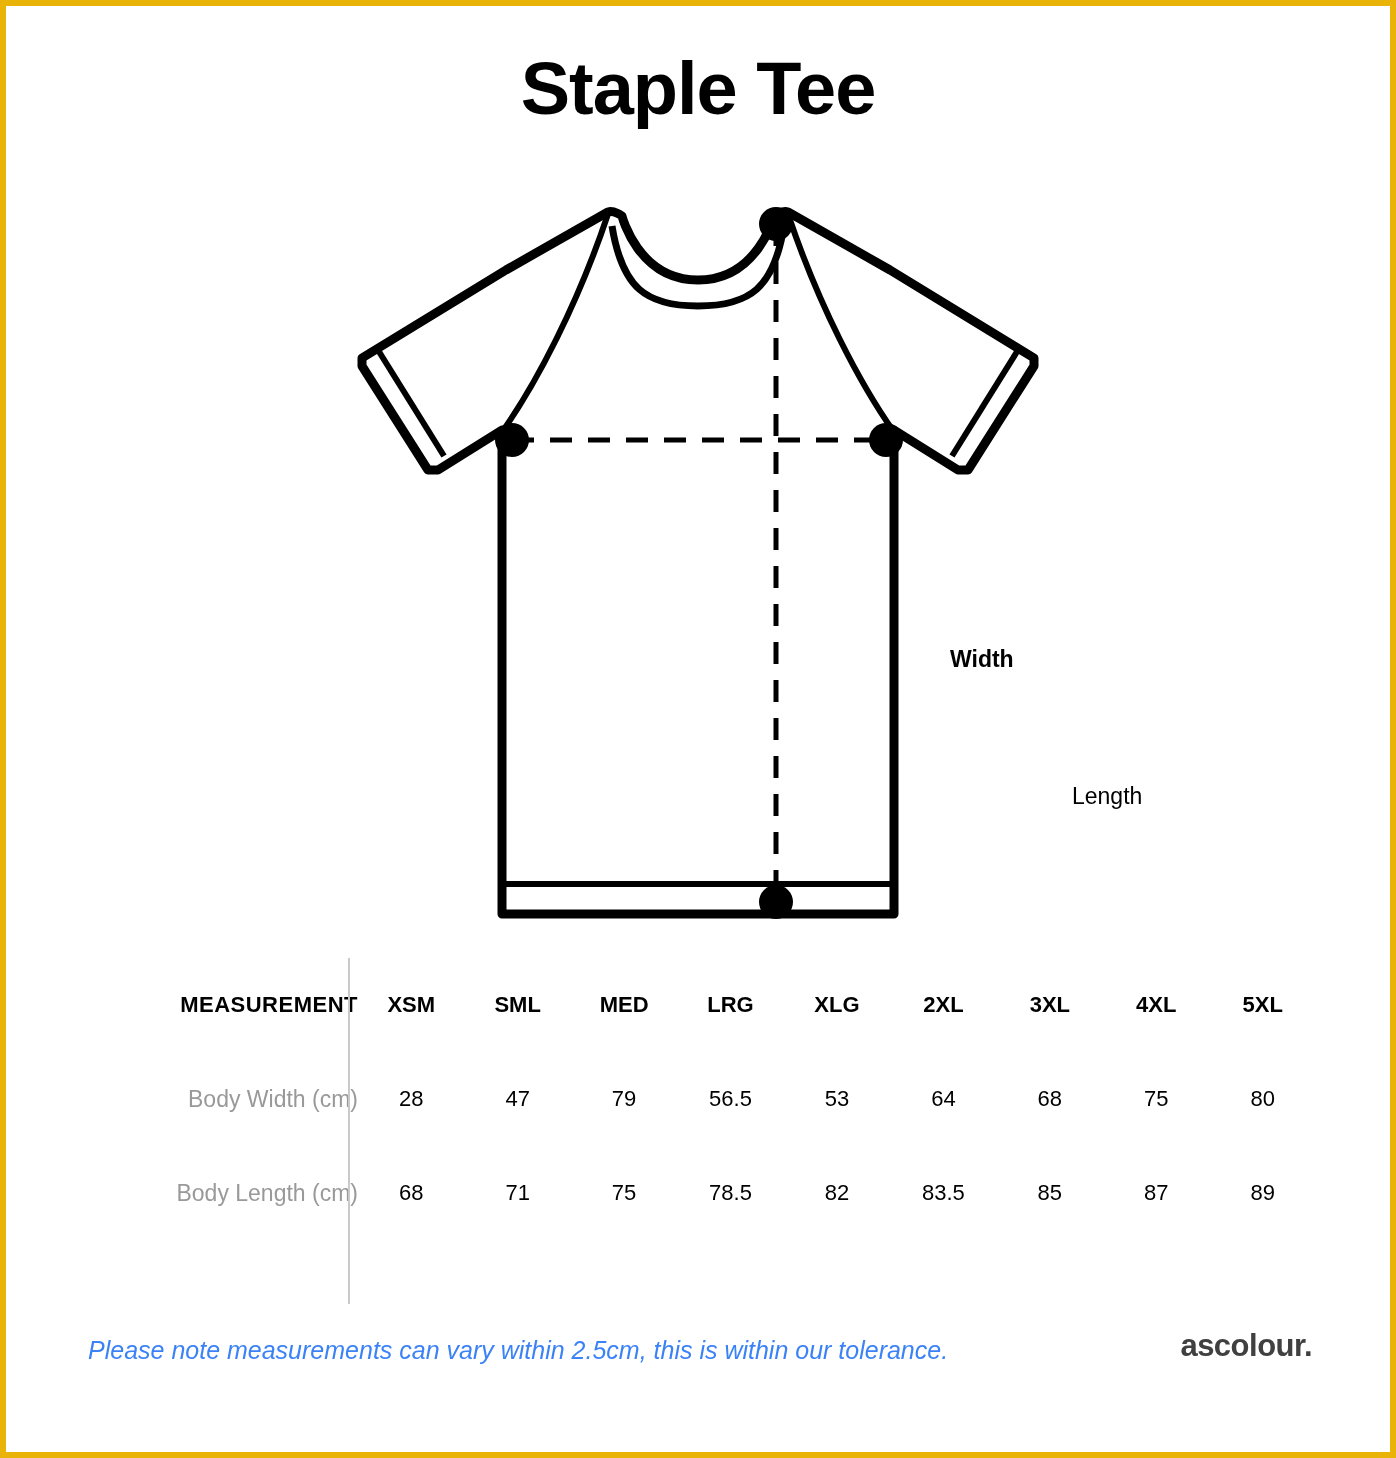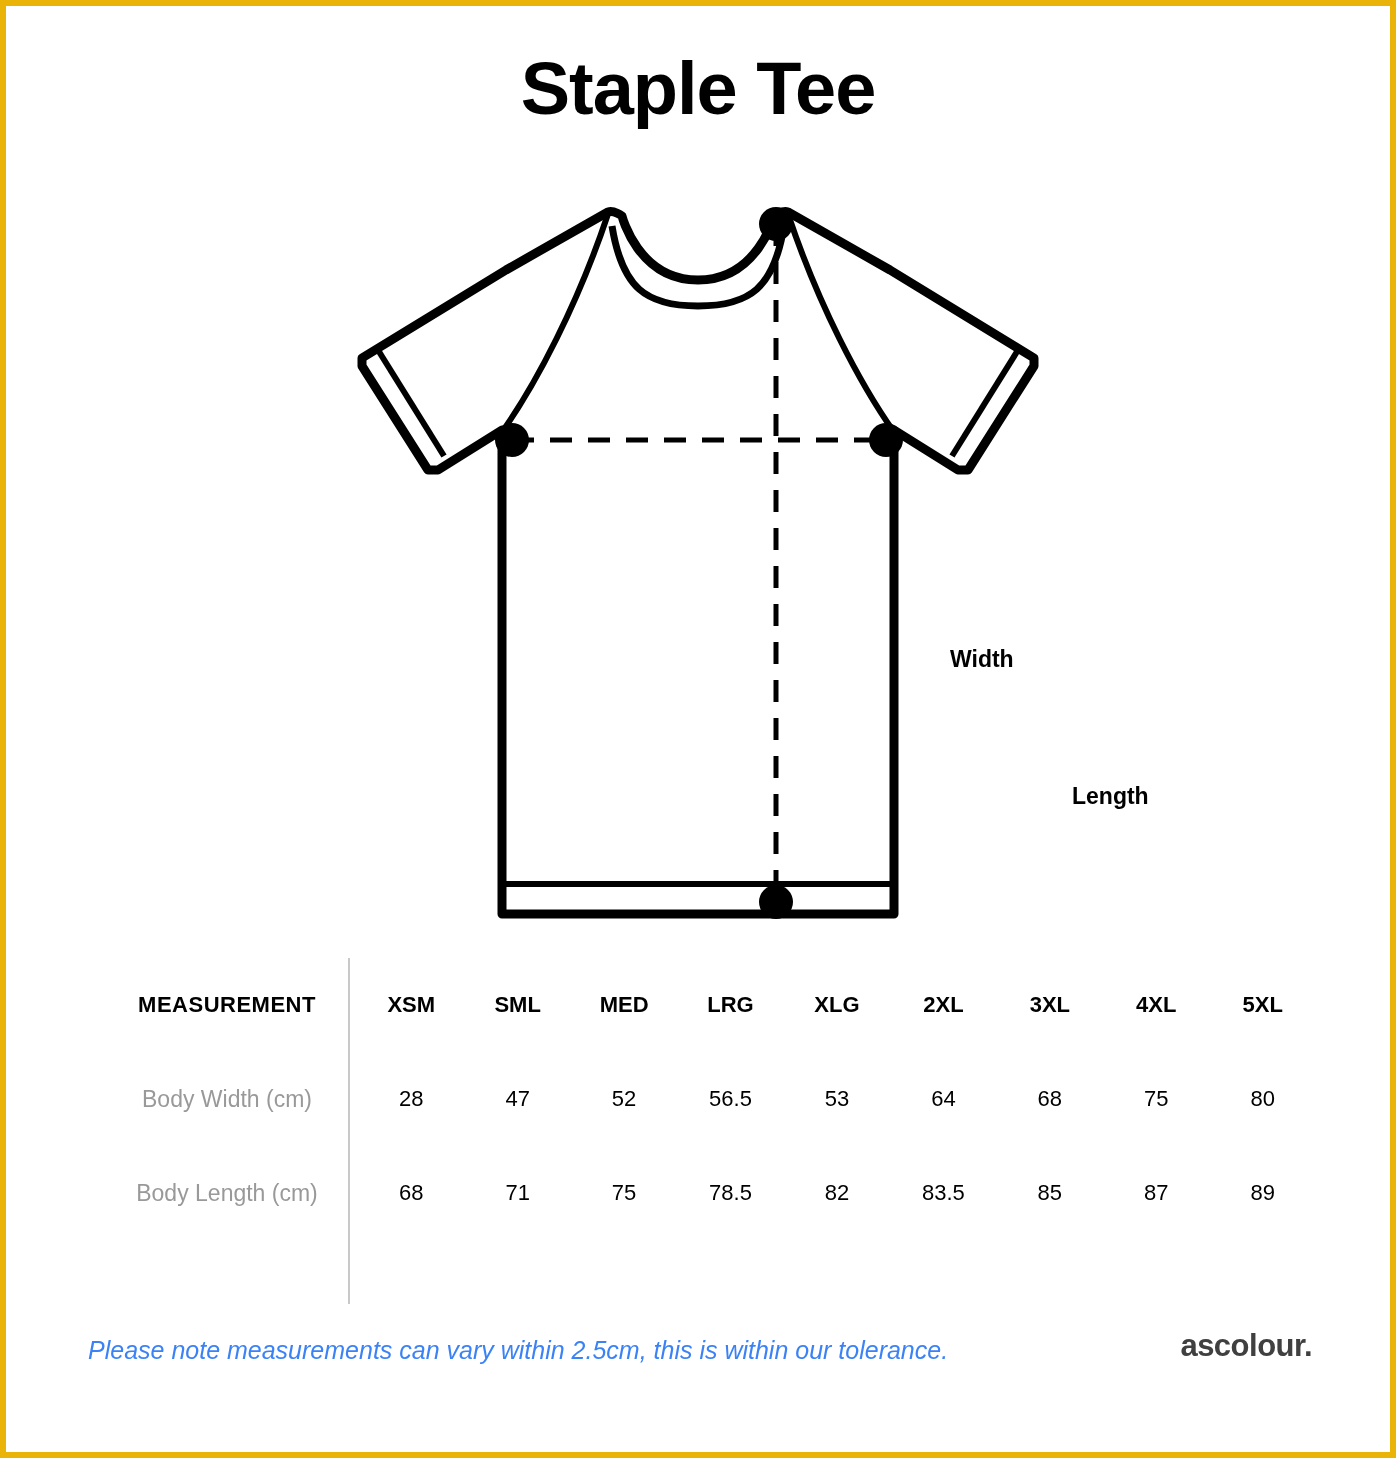--- a/index.html
+++ b/index.html
@@ -62,21 +62,21 @@
     font-weight: bold;
     background: #ffffff;
     padding: 2px 8px;
     margin-top: 40px;
   }
   .lbl-length {
     position: absolute;
     left: 718px;
     top: 597px;
     font-size: 23px;
-    font-weight: bold;
+    font-weight: normal;
     background: #ffffff;
     padding: 2px 8px;
   }
 
   
   .table-wrap {
     position: absolute;
     top: 952px;
     left: 80px;
     width: 1230px;
@@ -89,21 +89,21 @@
   table.size-table th,
   table.size-table td {
     padding: 0;
     text-align: center;
     font-size: 22px;
     height: 94px;
     vertical-align: middle;
   }
   table.size-table th.first,
   table.size-table td.first {
-    text-align: center;
+    text-align: right;
     width: 262px;
     padding-left: 10px;
   }
   th.first {
     font-size: 22px;
     font-weight: bold;
     letter-spacing: 0.5px;
   }
   thead th {
     font-weight: bold;
@@ -219,21 +219,21 @@
             <th>3XL</th>
             <th>4XL</th>
             <th>5XL</th>
           </tr>
         </thead>
         <tbody>
           <tr>
             <td class="first">Body Width (cm)</td>
             <td>28</td>
             <td>47</td>
-            <td>52</td>
+            <td>79</td>
             <td>56.5</td>
             <td>53</td>
             <td>64</td>
             <td>68</td>
             <td>75</td>
             <td>80</td>
           </tr>
           <tr>
             <td class="first">Body Length (cm)</td>
             <td>68</td>

